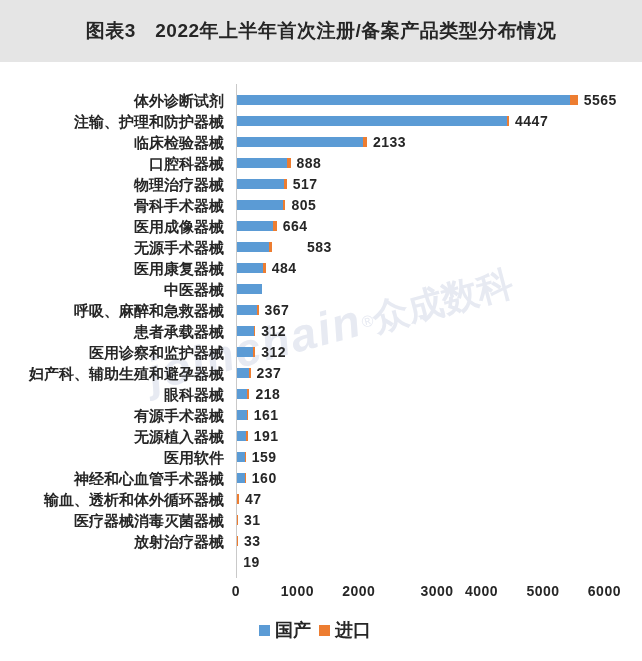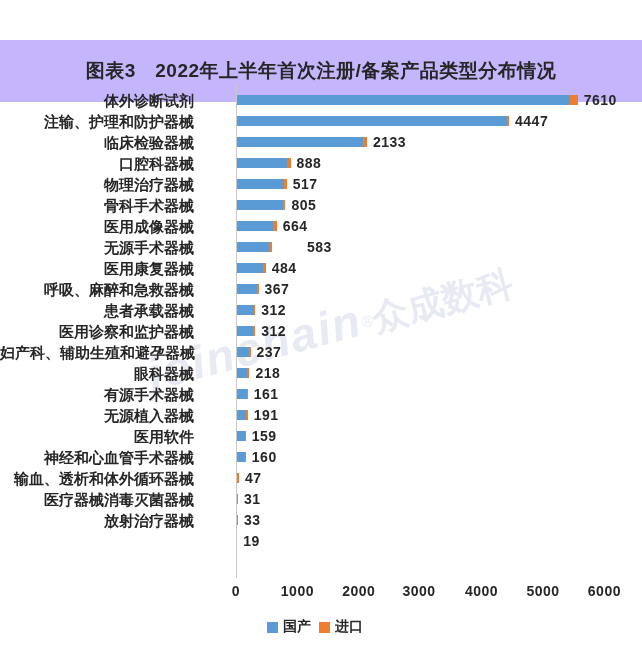--- a/index.html
+++ b/index.html
@@ -23,68 +23,68 @@
     transform:rotate(-15deg);
     z-index:0;pointer-events:none;
   }
   .wm-latin{font-size:46px;font-weight:700;font-style:italic;letter-spacing:2px;}
   .wm-reg{font-size:16px;vertical-align:super;}
   .wm-cjk{font-size:36px;font-weight:700;}
   .axis-line{position:absolute;width:1px;z-index:2;}
   #rows{position:absolute;left:0;top:28px;width:642px;z-index:1;}
   .bar-row{position:relative;height:21px;}
   .category-label{
-    position:absolute;left:0;top:0;width:194px;height:21px;line-height:21px;
+    position:absolute;left:0;top:0;width:224px;height:21px;line-height:21px;
     text-align:right;font-size:15px;font-weight:700;white-space:nowrap;
   }
   .bar-track{position:absolute;top:5px;height:10px;left:236px;}
   .bar-seg{position:absolute;top:0;height:10px;}
   .value-label{
     position:absolute;top:0;height:21px;line-height:21px;
     font-size:14px;font-weight:700;letter-spacing:0.5px;white-space:nowrap;
   }
   #xticks{position:absolute;left:0;top:0;width:642px;z-index:1;}
   .x-tick-label{
     position:absolute;top:521px;width:60px;margin-left:-30px;text-align:center;
     font-size:14px;font-weight:700;letter-spacing:0.5px;
   }
   .legend{
     position:absolute;left:0;top:556px;width:642px;
     display:flex;justify-content:center;align-items:center;z-index:1;
     transform:translateX(-6px);
   }
   .legend-item{display:flex;align-items:center;margin:0 4px;}
   .legend-swatch{width:11px;height:11px;margin-right:5px;}
-  .legend-label{font-size:14px;font-weight:700;}
+  .legend-label{font-size:18px;font-weight:700;}
 </style>
 </head>
 <body>
 
 <div class="page">
 
-  <div class="title-band" id="title-band" style="background: #c4b5fd; margin-top: 40px;">
+  <div class="title-band" id="title-band" style="background: #e5e5e5;">
     <span class="title">图表3　2022年上半年首次注册/备案产品类型分布情况</span>
   </div>
 
   <div class="chart">
 
     <div class="watermark" id="watermark" style="color: rgb(231, 234, 242);">
       <span class="wm-latin">joinchain</span><span class="wm-reg">®</span><span class="wm-cjk">众成数科</span>
     </div>
 
     <div class="axis-line" id="axis-line" style="left: 236px; top: 22px; height: 494px; background: rgb(201, 201, 201);"></div>
 
     <div id="rows" style="top: 28px;">
         <div class="bar-row">
           <span class="category-label">体外诊断试剂</span>
           <div class="bar-track">
             <div class="bar-seg" style="left: 0px; width: 334.323px; background: rgb(91, 155, 213);"></div>
             <div class="bar-seg" style="left: 334.323px; width: 7.368px; background: rgb(237, 125, 49);"></div>
           </div>
-          <span class="value-label" style="left: 583.691px;">7610</span>
+          <span class="value-label" style="left: 583.691px;">5565</span>
         </div>
         <div class="bar-row">
           <span class="category-label">注输、护理和防护器械</span>
           <div class="bar-track">
             <div class="bar-seg" style="left: 0px; width: 271.204px; background: rgb(91, 155, 213);"></div>
             <div class="bar-seg" style="left: 271.204px; width: 1.842px; background: rgb(237, 125, 49);"></div>
           </div>
           <span class="value-label" style="left: 515.046px;">4447</span>
         </div>
         <div class="bar-row">
@@ -135,20 +135,26 @@
           </div>
           <span class="value-label" style="left: 295px; margin-left: 12px;">583</span>
         </div>
         <div class="bar-row">
           <span class="category-label">医用康复器械</span>
           <div class="bar-track">
             <div class="bar-seg" style="left: 0px; width: 27.0774px; background: rgb(91, 155, 213);"></div>
             <div class="bar-seg" style="left: 27.0774px; width: 2.6402px; background: rgb(237, 125, 49);"></div>
           </div>
           <span class="value-label" style="left: 271.718px;">484</span>
+        </div>
+        <div class="bar-row">
+          <span class="category-label">中医器械</span>
+          <div class="bar-track">
+            <div class="bar-seg" style="left: 0px; width: 26.095px; background: rgb(91, 155, 213);"></div>
+          </div>
         </div>
         <div class="bar-row">
           <span class="category-label">呼吸、麻醉和急救器械</span>
           <div class="bar-track">
             <div class="bar-seg" style="left: 0px; width: 20.5076px; background: rgb(91, 155, 213);"></div>
             <div class="bar-seg" style="left: 20.5076px; width: 2.0262px; background: rgb(237, 125, 49);"></div>
           </div>
           <span class="value-label" style="left: 264.534px;">367</span>
         </div>
         <div class="bar-row">
@@ -245,21 +251,21 @@
             <div class="bar-seg" style="left: 0.307px; width: 0.8596px; background: rgb(237, 125, 49);"></div>
           </div>
           <span class="value-label" style="left: 243.167px;">19</span>
         </div>
       </div>
 
     <div id="xticks">
         <span class="x-tick-label" style="left: 236px;">0</span>
         <span class="x-tick-label" style="left: 297.4px;">1000</span>
         <span class="x-tick-label" style="left: 358.8px;">2000</span>
-        <span class="x-tick-label" style="left: 419px;">3000</span>
+        <span class="x-tick-label" style="left: 437px;">3000</span>
         <span class="x-tick-label" style="left: 481.6px;">4000</span>
         <span class="x-tick-label" style="left: 543px;">5000</span>
         <span class="x-tick-label" style="left: 604.4px;">6000</span>
       </div>
 
     <div class="legend" id="legend">
         <span class="legend-item">
           <span class="legend-swatch" style="background: rgb(91, 155, 213);"></span>
           <span class="legend-label">国产</span>
         </span>

